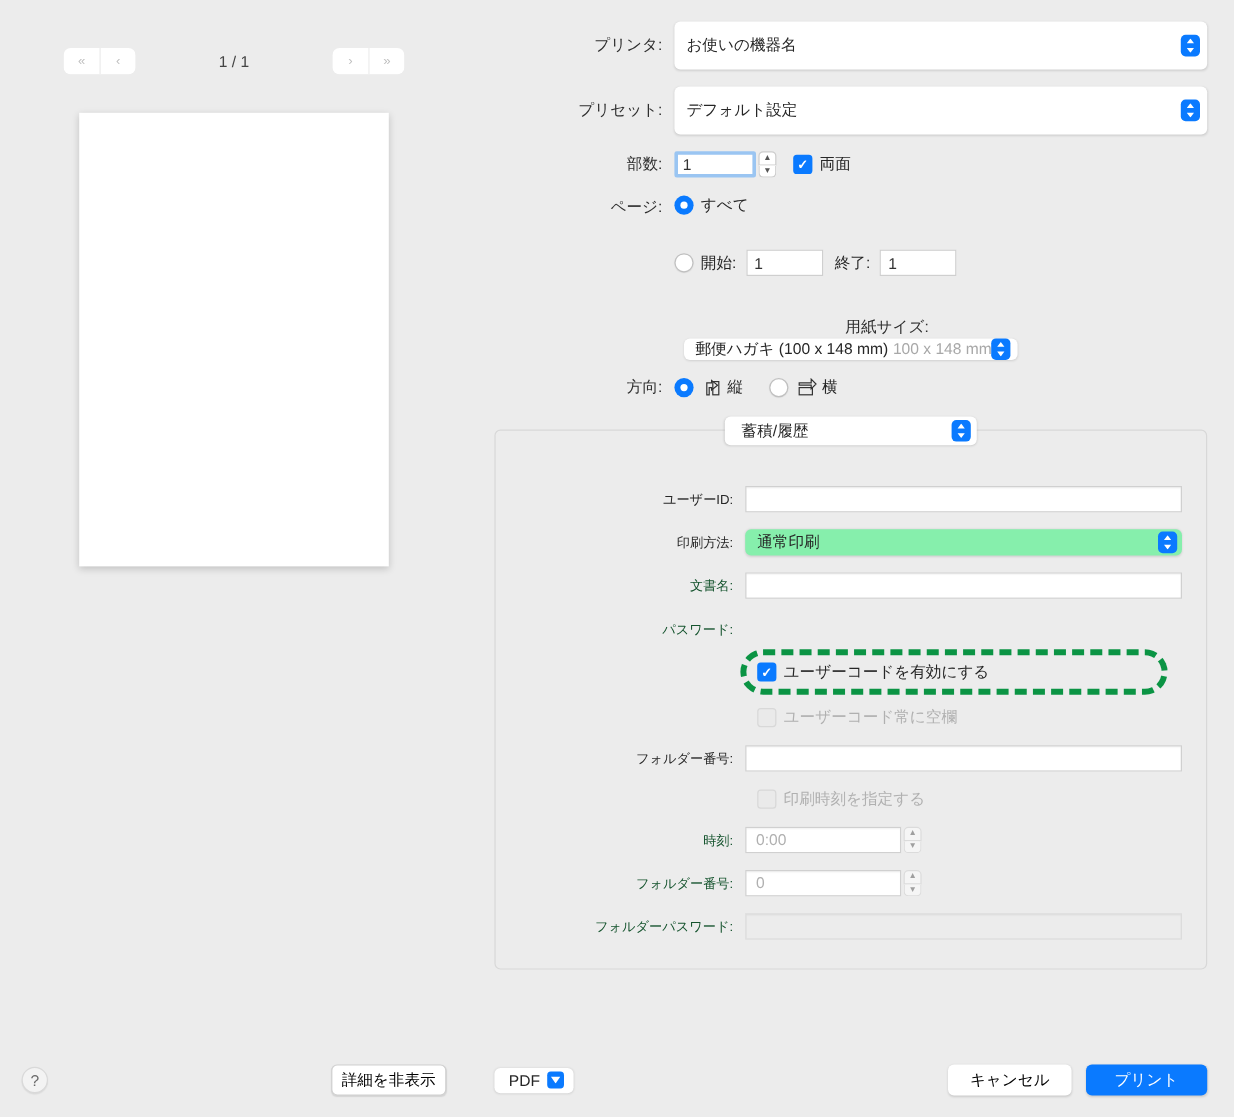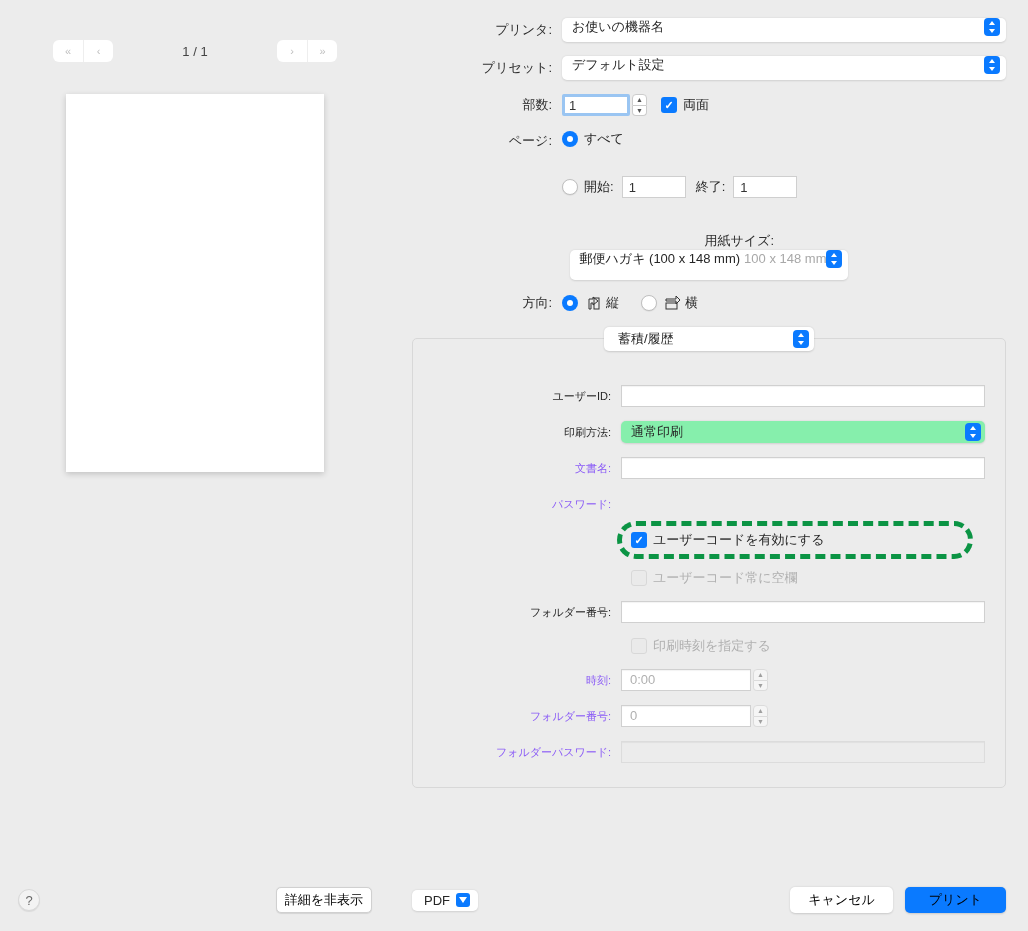--- a/index.html
+++ b/index.html
@@ -95,26 +95,26 @@
 .form-row .label {
   width: 150px;
   min-width: 150px;
   text-align: right;
   padding-right: 10px;
   font-size: 13px;
   color: #2e2e2e;
 }
 .select-box {
   flex: 1;
-  height: 24px;
-  background: #fff;
-  border-radius: 5px;
-  display: flex;
-  align-items: flex-start;
-  padding: 0 6px 12px 10px;
+  height: 40px;
+  background: #fff;
+  border-radius: 5px;
+  display: flex;
+  align-items: center;
+  padding: 0 6px 0 10px;
   justify-content: space-between;
   box-shadow: 0 0.5px 2px rgba(0,0,0,0.12);
 }
 .select-arrows {
   width: 16px; height: 18px;
   background: #0a7aff;
   border-radius: 4px;
   display: flex;
   flex-direction: column;
   align-items: center;
@@ -233,21 +233,21 @@
   align-items: center;
   margin-bottom: 14px;
 }
 .panel-row .plabel {
   width: 200px;
   min-width: 200px;
   text-align: right;
   padding-right: 10px;
   font-size: 11px;
 }
-.panel-row .plabel.disabled { color: #8b5cf6; }
+.panel-row .plabel.disabled { color: #14532d; }
 .panel-input {
   flex: 1;
   height: 22px;
   background: #fff;
   border: 0.5px solid #d0d0d0;
   box-shadow: inset 0 1px 1px rgba(0,0,0,0.05);
 }
 .panel-input.w130 { flex: none; width: 130px; }
 .panel-select {
   flex: 1;
@@ -303,21 +303,21 @@
 .btn {
   background: #fff;
   border-radius: 5px;
   padding: 4px 18px;
   font-size: 13px;
   box-shadow: 0 0.5px 2px rgba(0,0,0,0.15);
   border: none;
 }
 .btn.primary {
   background: #0a7aff;
-  color: #000000;
+  color: #ffffff;
   padding: 4px 24px;
 }
 .paper-dim { color: #a8a8a8; margin-left: 4px; }
 </style>
 </head>
 <body>
 
 <div class="window">
 
   <div class="left-panel">

